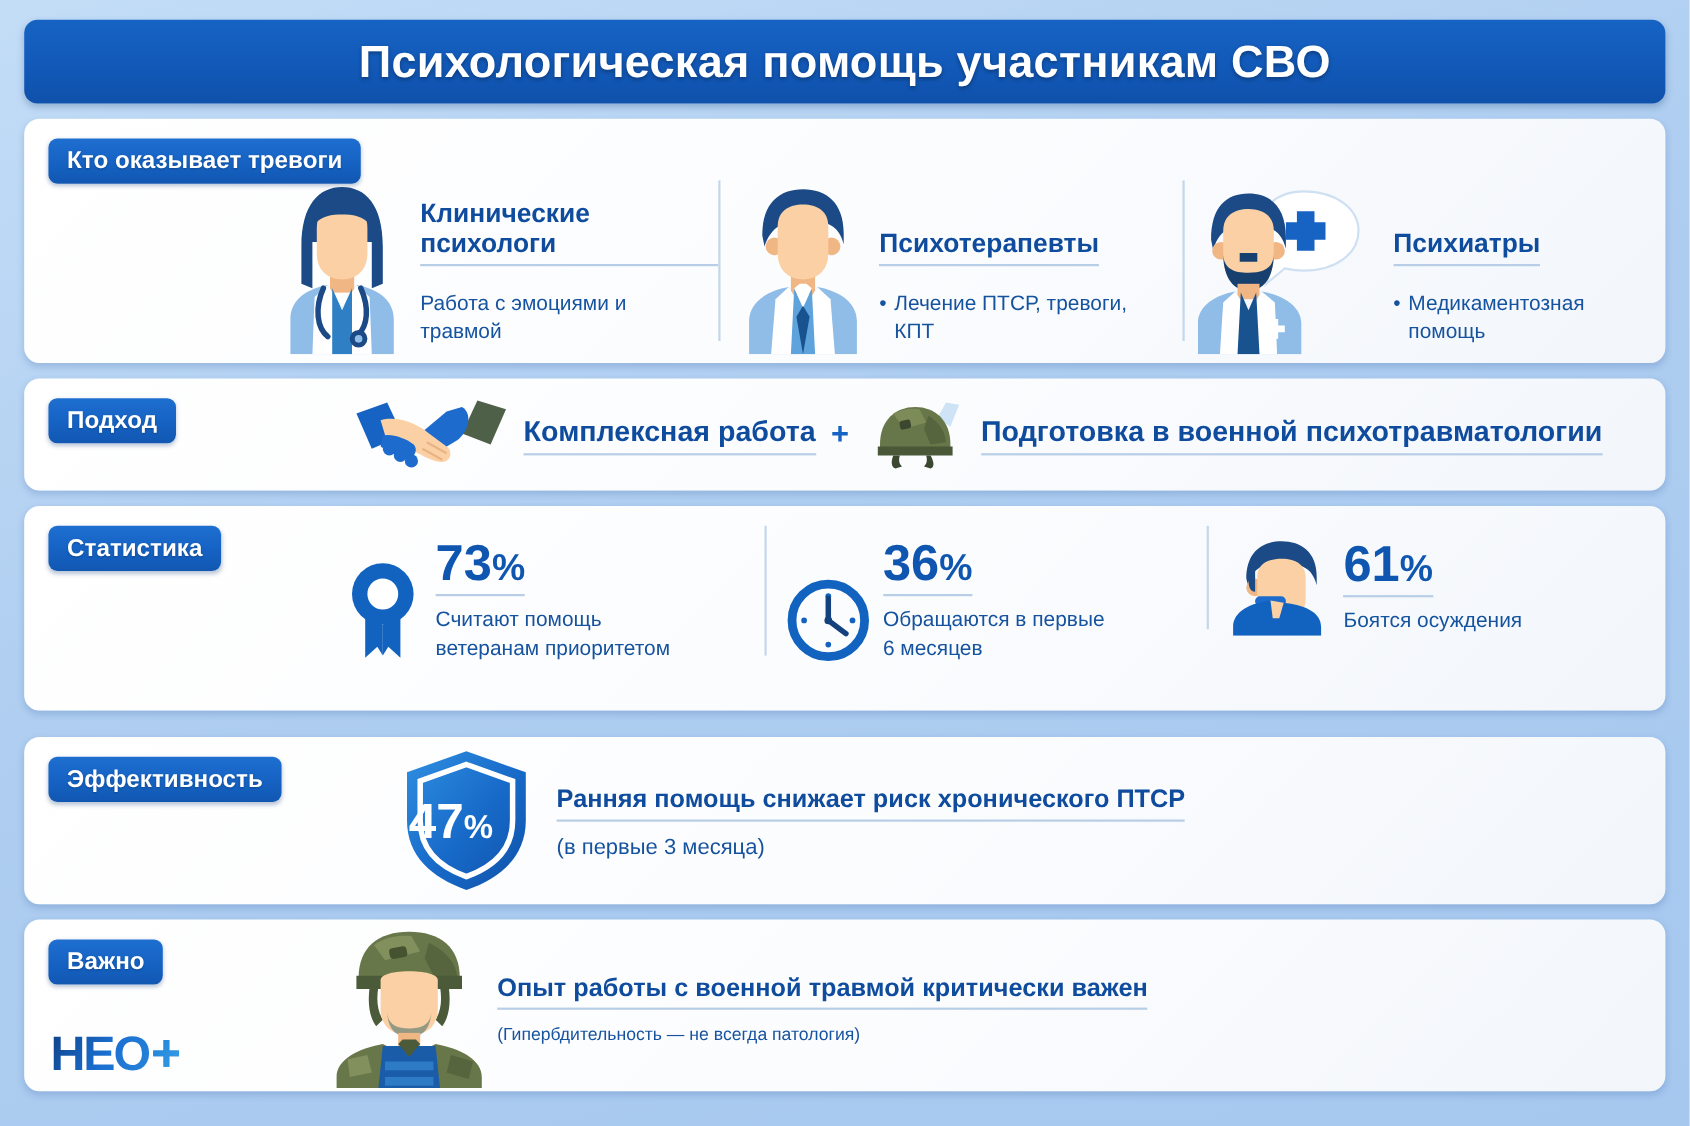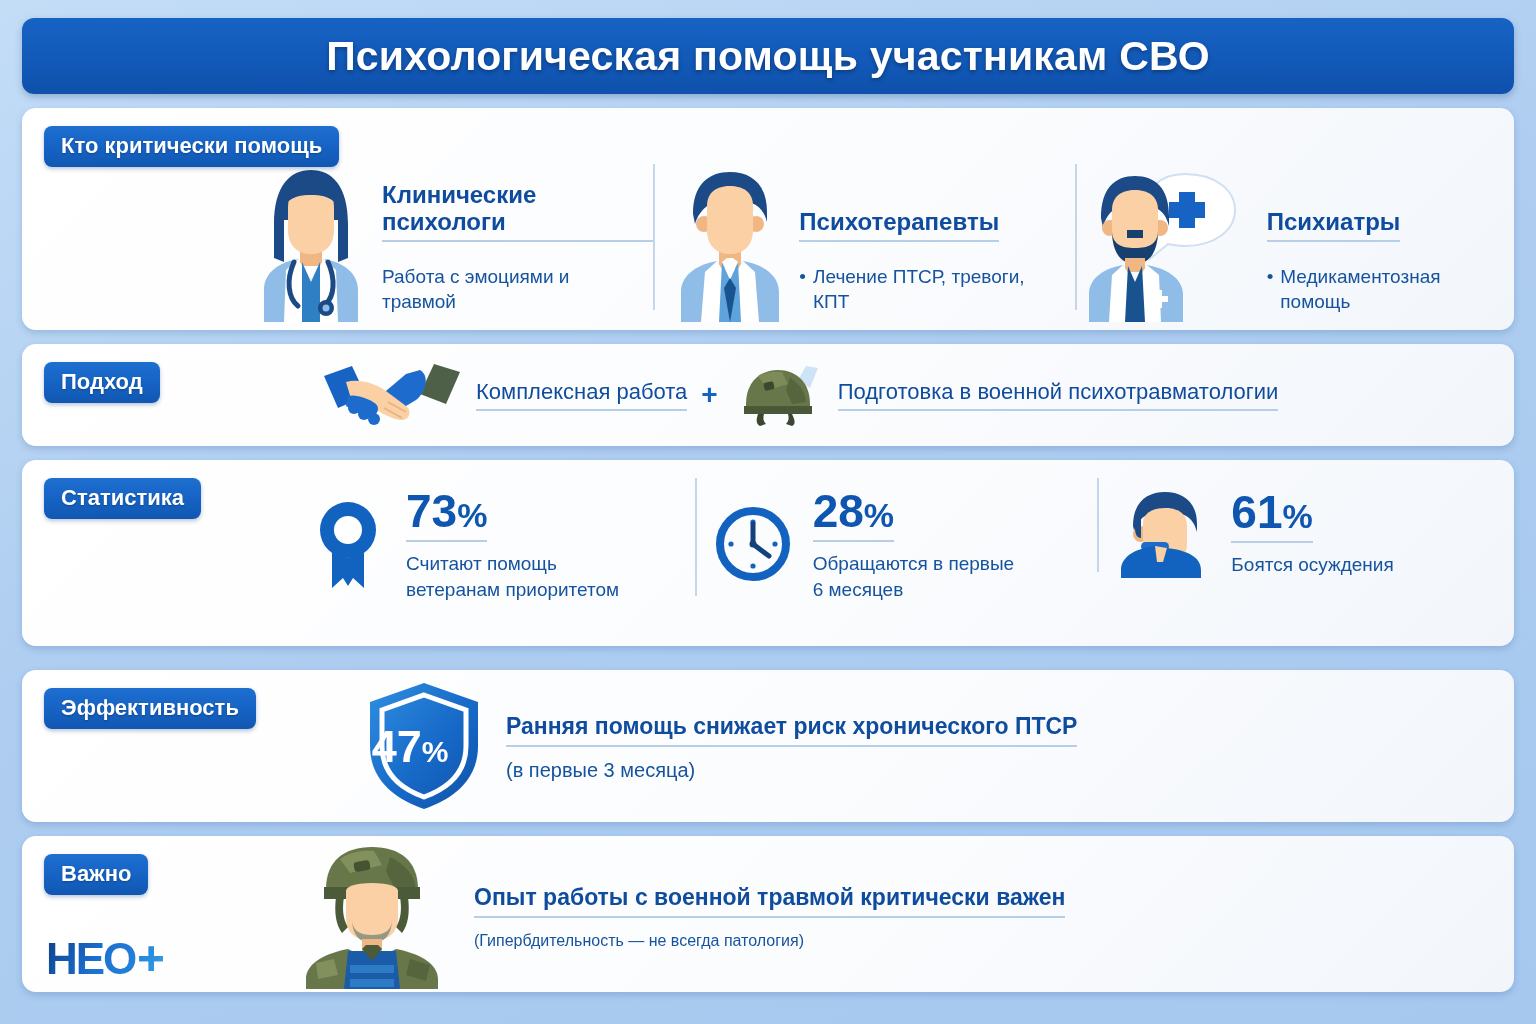--- a/index.html
+++ b/index.html
@@ -128,22 +128,22 @@
     position: absolute;
     left: 300px;
     right: 18px;
     top: 0; bottom: 0;
     display: flex;
     align-items: center;
     gap: 14px;
   }
   .approach-label {
     color: #0f4c9e;
-    font-size: 22px;
-    font-weight: 400;
+    font-size: 26px;
+    font-weight: 700;
     border-bottom: 2px solid #b8cee6;
     padding-bottom: 4px;
     white-space: nowrap;
   }
   .approach-plus {
     color: #1663c4;
     font-size: 28px;
     font-weight: bold;
   }
 
@@ -153,22 +153,22 @@
     left: 270px;
     right: 14px;
     top: 12px;
     bottom: 10px;
     display: flex;
     align-items: flex-start;
   }
   .stat {
     flex: 1 1 0;
     display: flex;
-    align-items: center;
-    gap: 22px;
+    align-items: flex-end;
+    gap: 12px;
     position: relative;
     padding: 14px 10px 0 20px;
   }
   .stat + .stat::before {
     content: "";
     position: absolute;
     left: 0; top: 6px; bottom: 6px;
     width: 2px;
     background: #c4d6ea;
   }
@@ -218,21 +218,20 @@
   }
 
   
   .important-row {
     position: absolute;
     left: 270px;
     right: 18px;
     top: 0; bottom: 0;
     display: flex;
     align-items: center;
-    gap: 22px;
   }
   .important-text { padding-top: 6px; }
   .important-title {
     color: #0f4c9e;
     font-size: 23px;
     font-weight: bold;
     border-bottom: 2px solid #b8cee6;
     padding-bottom: 5px;
     display: inline-block;
     white-space: nowrap;
@@ -273,21 +272,21 @@
 </head>
 <body>
 
 <div class="page">
 
   <div class="header-bar">
     <div class="header-title">Психологическая помощь участникам СВО</div>
   </div>
 
   <div class="card card-providers">
-    <div class="badge">Кто критически помощь</div>
+    <div class="badge">Кто оказывает тревоги</div>
 
     <div class="providers-row">
 
       <div class="provider">
         <div class="provider-art">
           <svg width="130" height="160" viewBox="0 0 130 160">
 
             <path d="M28 62 C28 24 44 8 65 8 C86 8 102 24 102 62 L102 96 L92 100 L92 58 L38 58 L38 100 L28 96 Z" fill="#1b4a86"></path>
 
             <rect x="54" y="78" width="22" height="26" fill="#f0b684"></rect>
@@ -461,21 +460,21 @@
             <circle cx="60" cy="38" r="2.6" fill="#1163bf"></circle>
             <circle cx="38" cy="60" r="2.6" fill="#1163bf"></circle>
             <circle cx="16" cy="38" r="2.6" fill="#1163bf"></circle>
             <path d="M38 38 L38 18" stroke="#13417e" stroke-width="5" stroke-linecap="round"></path>
             <path d="M38 38 L54 50" stroke="#13417e" stroke-width="5" stroke-linecap="round"></path>
             <circle cx="38" cy="38" r="3.5" fill="#13417e"></circle>
           </svg>
         </div>
         <div class="stat-text">
           <div class="stat-value">
-            <span>28</span><span class="pct">%</span>
+            <span>36</span><span class="pct">%</span>
           </div>
           <div class="stat-desc">Обращаются в первые 6 месяцев</div>
         </div>
       </div>
 
       <div class="stat">
         <div>
           <svg width="92" height="92" viewBox="0 0 92 92">
             <path d="M16 40 C16 16 30 6 48 6 C66 6 80 16 80 38 L80 46 C76 30 66 26 48 26 C32 26 20 30 18 48 Z" fill="#1b4a86"></path>
             <circle cx="24" cy="48" r="8" fill="#f0b684"></circle>

